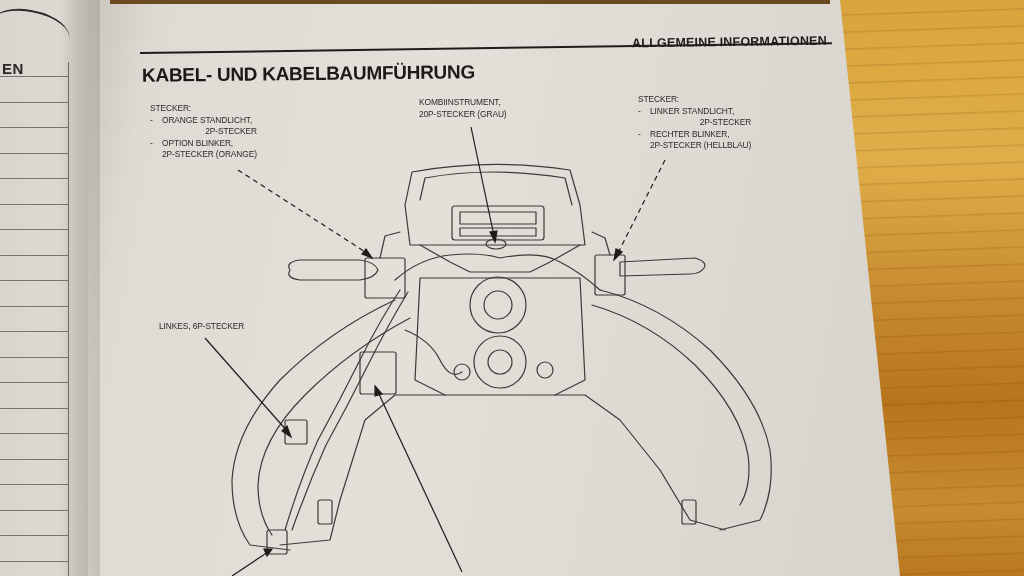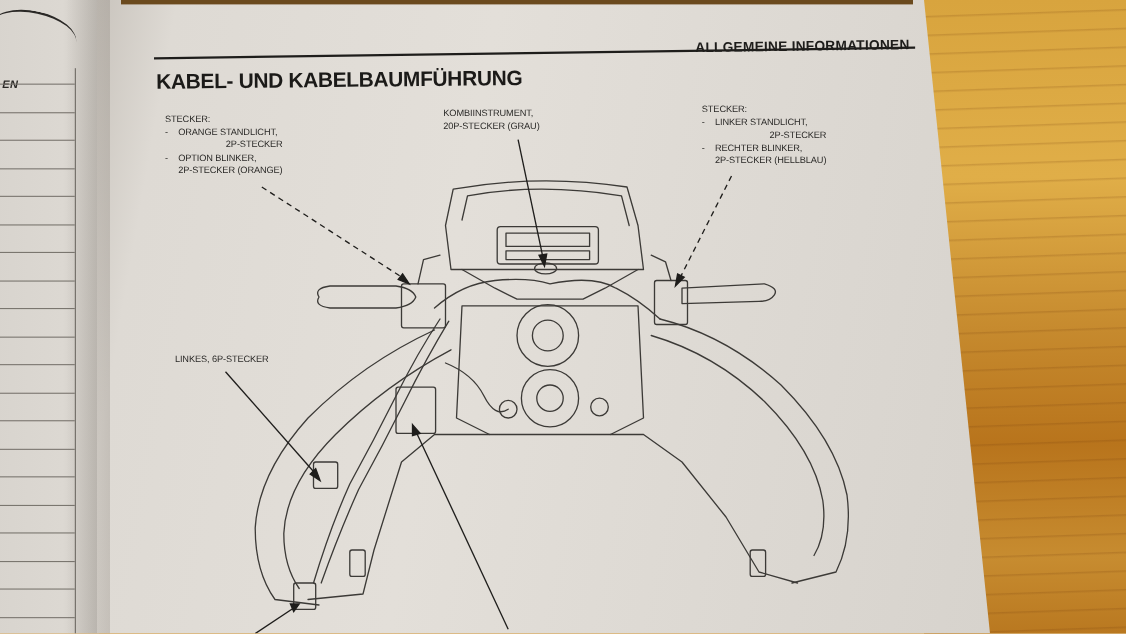--- a/index.html
+++ b/index.html
@@ -27,21 +27,21 @@
     position:absolute; left:88px; top:0; width:812px; height:576px;
     background: linear-gradient(100deg, #c9c4bd 0%, #dedad4 8%, #e3dfd9 40%, #dcd8d2 75%, #d7d3cd 100%);
     clip-path: polygon(0 0, 752px 0, 812px 576px, 0 576px);
   }
   .top-strip {
     position:absolute; left:110px; top:0; width:720px; height:4px; background:#6b4a1e;
   }
   
   .lp-table { position:absolute; left:0; top:62px; width:68px; height:514px; border-right:1.5px solid #6e6a64; }
   .lp-row { position:absolute; left:0; width:68px; border-top:1.2px solid #7a766f; }
-  .lp-head { position:absolute; left:2px; top:72px; font-size:10px; font-weight:bold; color:#2a2826; letter-spacing:0.5px;font-style:italic; }
+  .lp-head { position:absolute; left:2px; top:60px; font-size:15px; font-weight:bold; color:#2a2826; letter-spacing:0.5px; }
   .lp-curve { position:absolute; left:-10px; top:10px; width:80px; height:40px; border-top:2px solid #2a2826; border-radius:50% 50% 0 0; transform: rotate(12deg); }
 
   .header-right {
     position:absolute; left:632px; top:35px; font-size:12.5px; font-weight:bold; color:#1e1d1b; letter-spacing:0.2px;
     transform: rotate(-0.8deg);
   }
   .header-rule {
     position:absolute; left:140px; top:52px; width:692px; height:2px; background:#1e1d1b; transform: rotate(-0.8deg); transform-origin:left;
   }
   .page-title {
@@ -96,21 +96,21 @@
 <div class="page-title">KABEL- UND KABELBAUMFÜHRUNG</div>
 
 <div class="label" style="left:150px; top:103px;">
   <div>STECKER:</div>
   <div class="li">ORANGE STANDLICHT,</div>
   <div class="cont">2P-STECKER</div>
   <div class="li">OPTION BLINKER,</div>
   <div class="cont">2P-STECKER (ORANGE)</div>
 </div>
 
-<div class="label" style="left:403px; top:97px;">
+<div class="label" style="left:419px; top:97px;">
   <div>KOMBIINSTRUMENT,</div>
   <div>20P-STECKER (GRAU)</div>
 </div>
 
 <div class="label" style="left:638px; top:94px;">
   <div>STECKER:</div>
   <div class="li">LINKER STANDLICHT,</div>
   <div class="cont">2P-STECKER</div>
   <div class="li">RECHTER BLINKER,</div>
   <div class="cont">2P-STECKER (HELLBLAU)</div>

